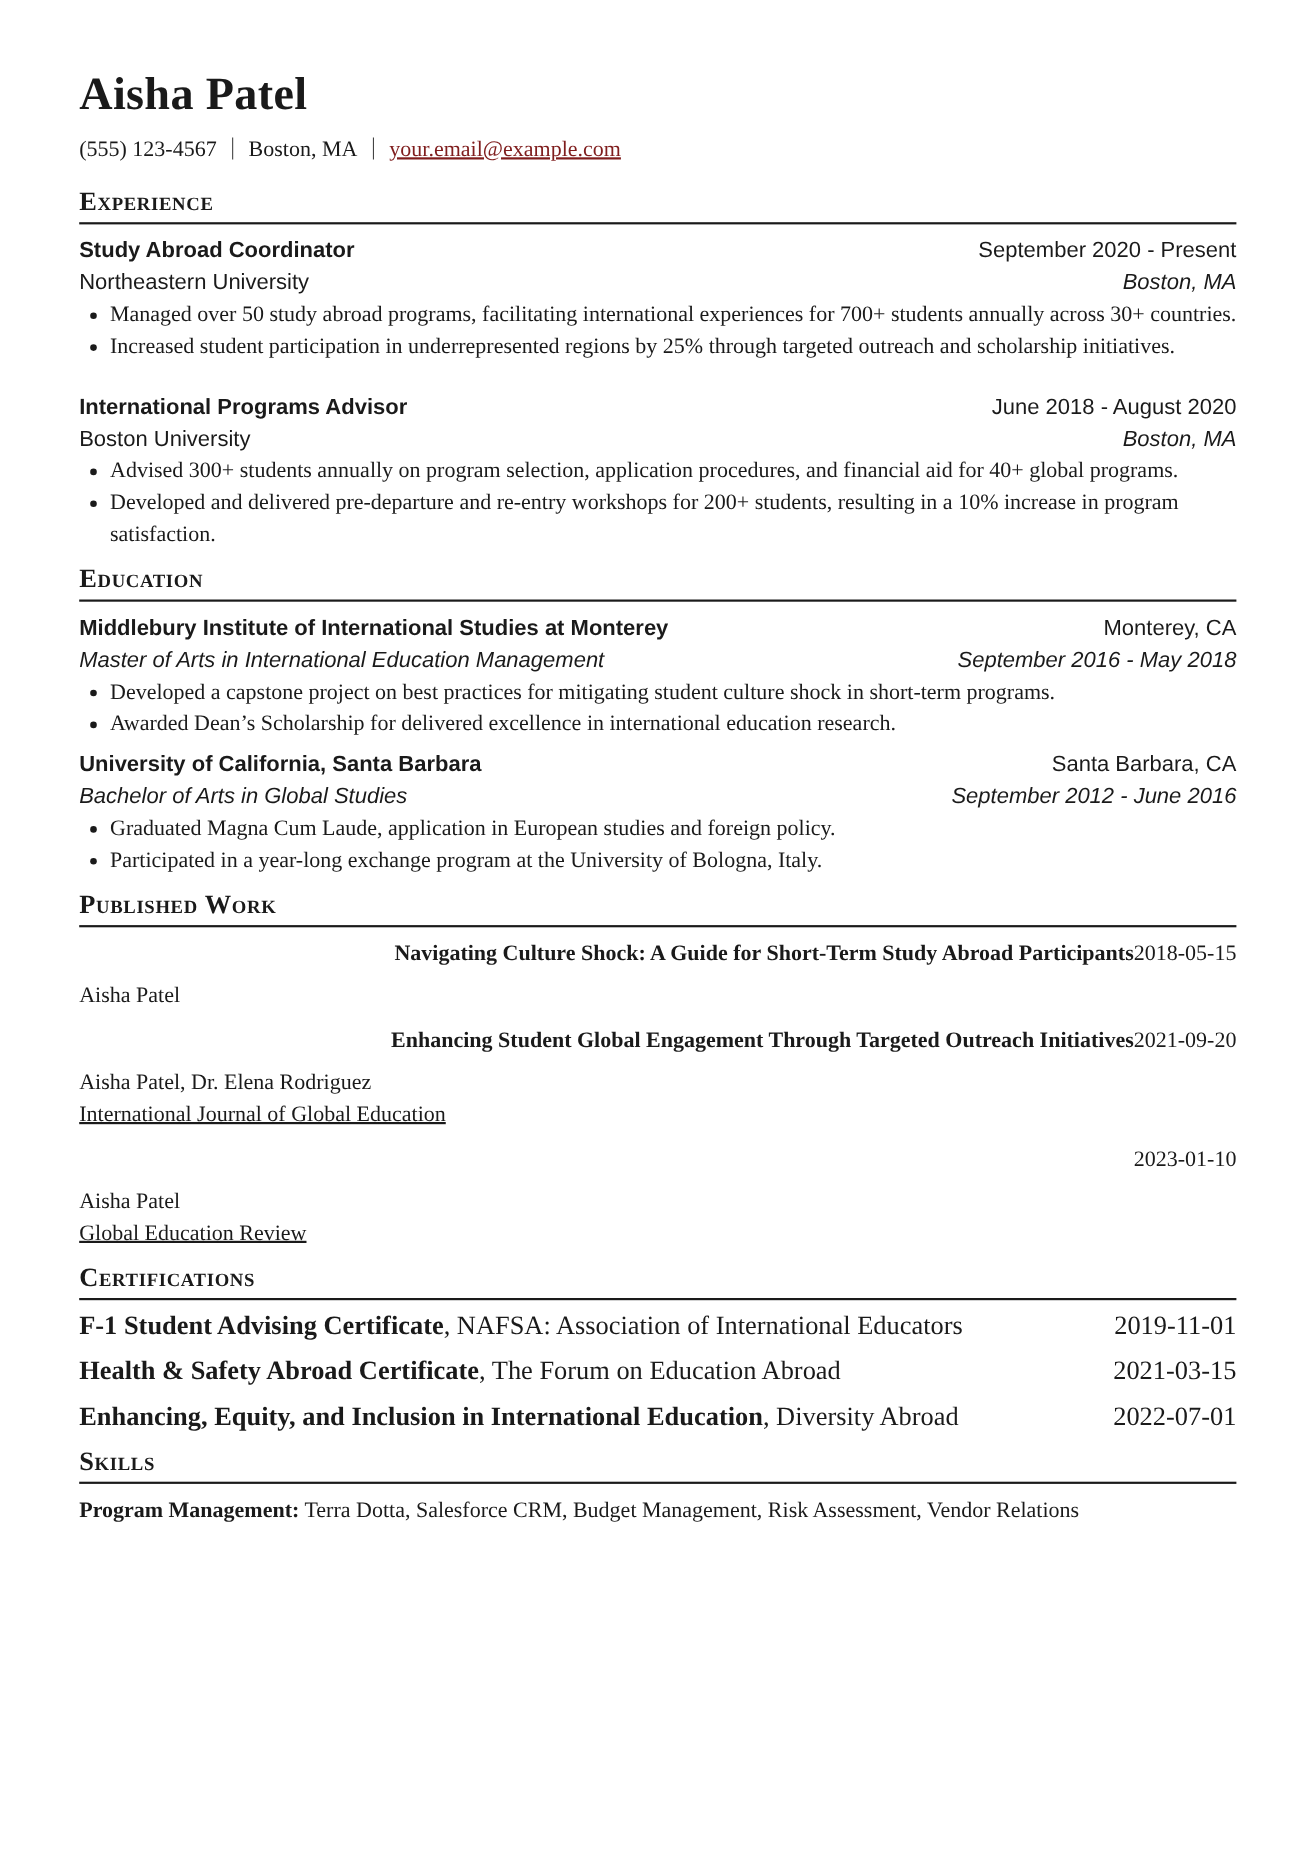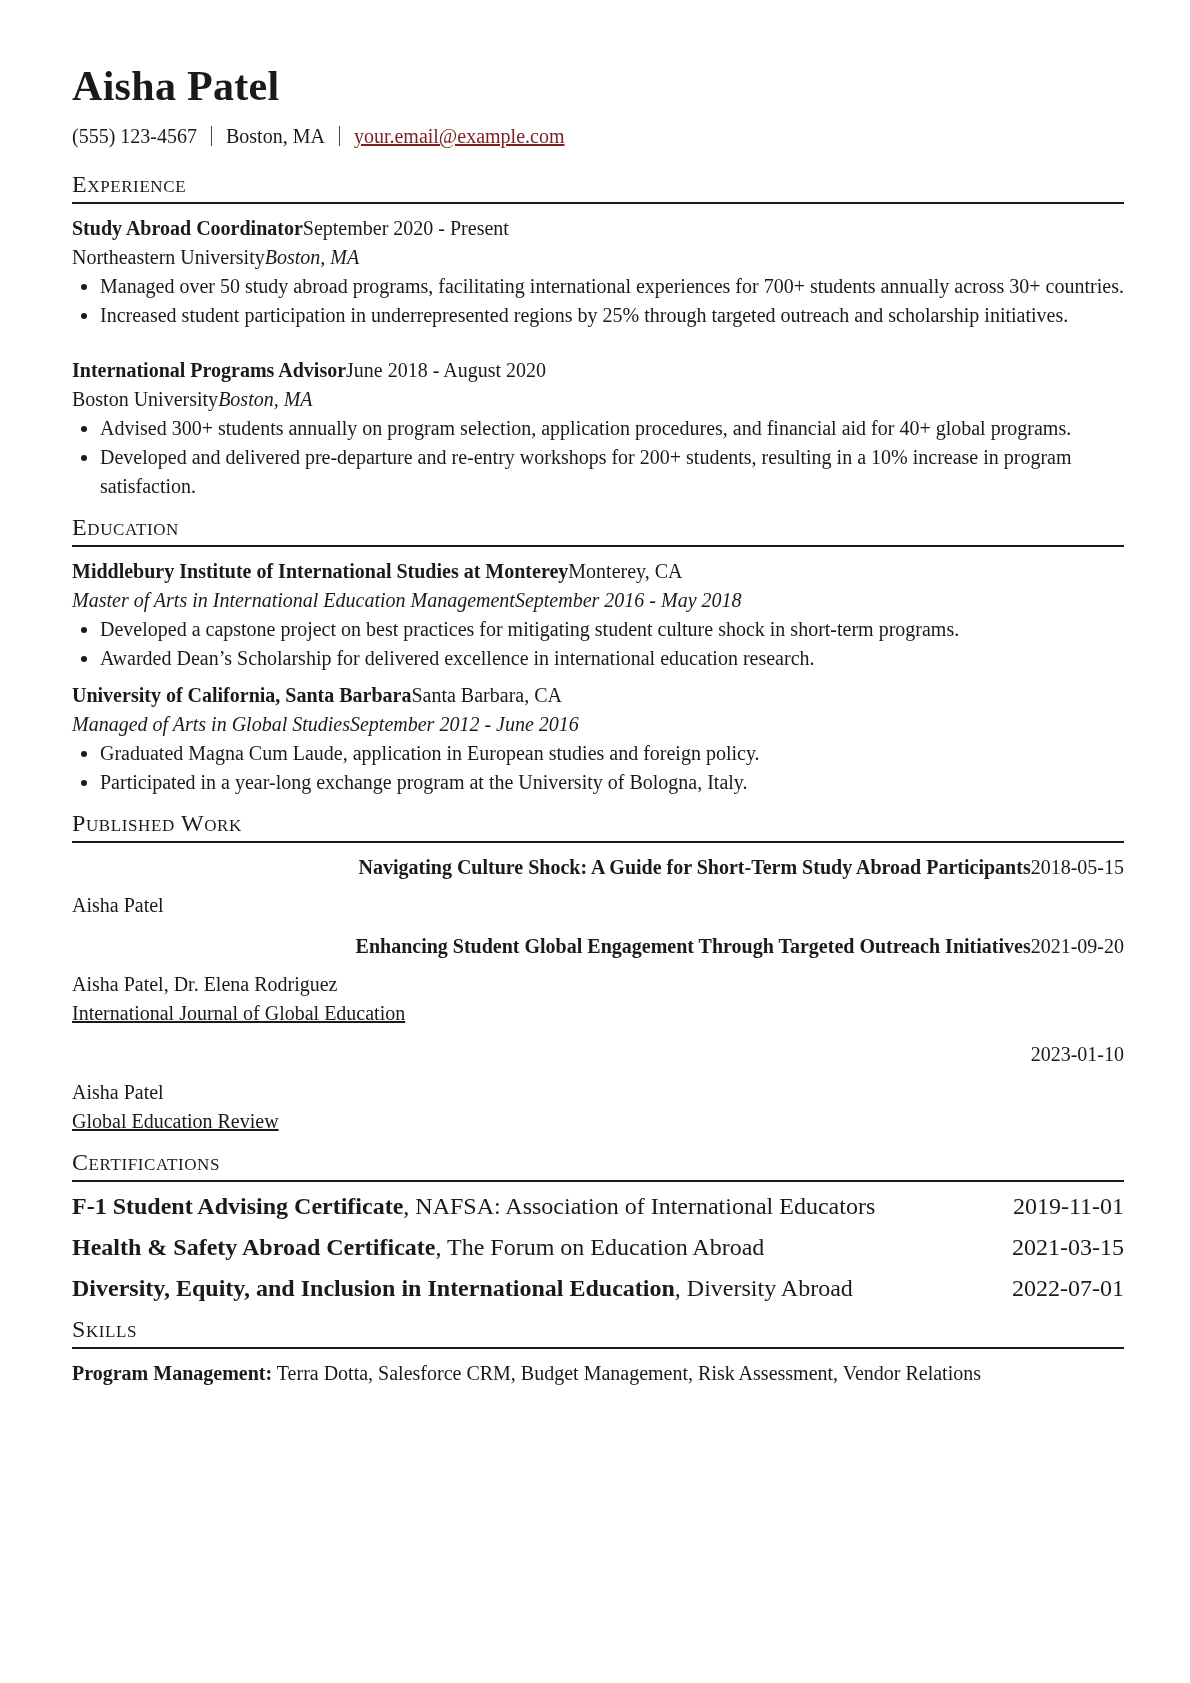--- a/index.html
+++ b/index.html
@@ -8,27 +8,27 @@
     font-family: "DejaVu Serif", "Liberation Serif", serif;
     color: #1a1a1a;
   }
   .page { position: absolute; left: 72px; top: 62px; width: 1052px; }
   .name { font-family: "Liberation Serif", serif; font-weight: bold; font-size: 42px; line-height: 48px; margin: 0; letter-spacing: 0.3px; }
   .contact { font-family: "Liberation Serif", serif; font-size: 20px; margin-top: 14px; line-height: 24px; }
   .contact .sep { display: inline-block; width: 1px; height: 20px; background: #444; margin: 0 14px; vertical-align: -3px; }
   .contact a { color: #7f1d1d; text-decoration: underline; }
 
   .section-title {
-    font-family: "Liberation Serif", serif; font-weight: normal; font-size: 24px;
+    font-family: "Liberation Serif", serif; font-weight: bold; font-size: 24px;
     font-variant: small-caps; letter-spacing: 0.6px;
     margin: 0; line-height: 28px;
   }
   .rule { border: 0; border-top: 2px solid #1a1a1a; margin: 4px 0 10px 0; }
 
-  .row { display: flex; justify-content: flex-start; align-items: baseline; font-family: Liberation Serif, serif; font-size: 20px; line-height: 29px; }
+  .row { display: flex; justify-content: space-between; align-items: baseline; font-family: Liberation Sans, sans-serif; font-size: 20px; line-height: 29px; }
   .bold { font-weight: bold; }
   .ital { font-style: italic; }
   ul.bullets { margin: 0; padding-left: 28px; font-family: "Liberation Serif", serif; font-size: 20px; line-height: 29px; }
   ul.bullets li { padding-left: 0; margin: 0; }
   .entry { margin-bottom: 8px; }
 
   .pub-title { font-family: "Liberation Serif", serif; font-weight: bold; font-size: 20px; line-height: 29px; max-width: 860px; }
   .pub-date { font-family: "Liberation Serif", serif; font-size: 20px; line-height: 29px; }
   .pub-head { display: flex; justify-content: flex-end; align-items: flex-start; }
   .pub-authors { font-family: "Liberation Serif", serif; font-size: 20px; line-height: 29px; margin-top: 9px; }
@@ -102,21 +102,21 @@
         <li>Awarded Dean’s Scholarship for delivered excellence in international education research.</li>
       </ul>
     </div>
 
     <div class="entry" style="margin-top:2px;">
       <div class="row">
           <span class="bold">University of California, Santa Barbara</span>
           <span>Santa Barbara, CA</span>
         </div>
       <div class="row">
-          <span class="ital">Managed of Arts in Global Studies</span>
+          <span class="ital">Bachelor of Arts in Global Studies</span>
           <span class="ital">September 2012 - June 2016</span>
         </div>
       <ul class="bullets">
         <li>Graduated Magna Cum Laude, application in European studies and foreign policy.</li>
         <li>Participated in a year-long exchange program at the University of Bologna, Italy.</li>
       </ul>
     </div>
   </div>
 
   <div style="margin-top:12px;">
@@ -155,21 +155,21 @@
 
     <div class="cert">
       <span><span class="bold">F-1 Student Advising Certificate</span><span>, NAFSA: Association of International Educators</span></span>
       <span>2019-11-01</span>
     </div>
     <div class="cert">
       <span><span class="bold">Health &amp; Safety Abroad Certificate</span><span>, The Forum on Education Abroad</span></span>
       <span>2021-03-15</span>
     </div>
     <div class="cert">
-      <span><span class="bold">Diversity, Equity, and Inclusion in International Education</span><span>, Diversity Abroad</span></span>
+      <span><span class="bold">Enhancing, Equity, and Inclusion in International Education</span><span>, Diversity Abroad</span></span>
       <span>2022-07-01</span>
     </div>
   </div>
 
   <div style="margin-top:4px;">
     <h2 class="section-title">Skills</h2>
     <hr class="rule">
     <div class="skills">
       <span class="bold">Program Management:</span><span> Terra Dotta, Salesforce CRM, Budget Management, Risk Assessment, Vendor Relations</span>
     </div>

